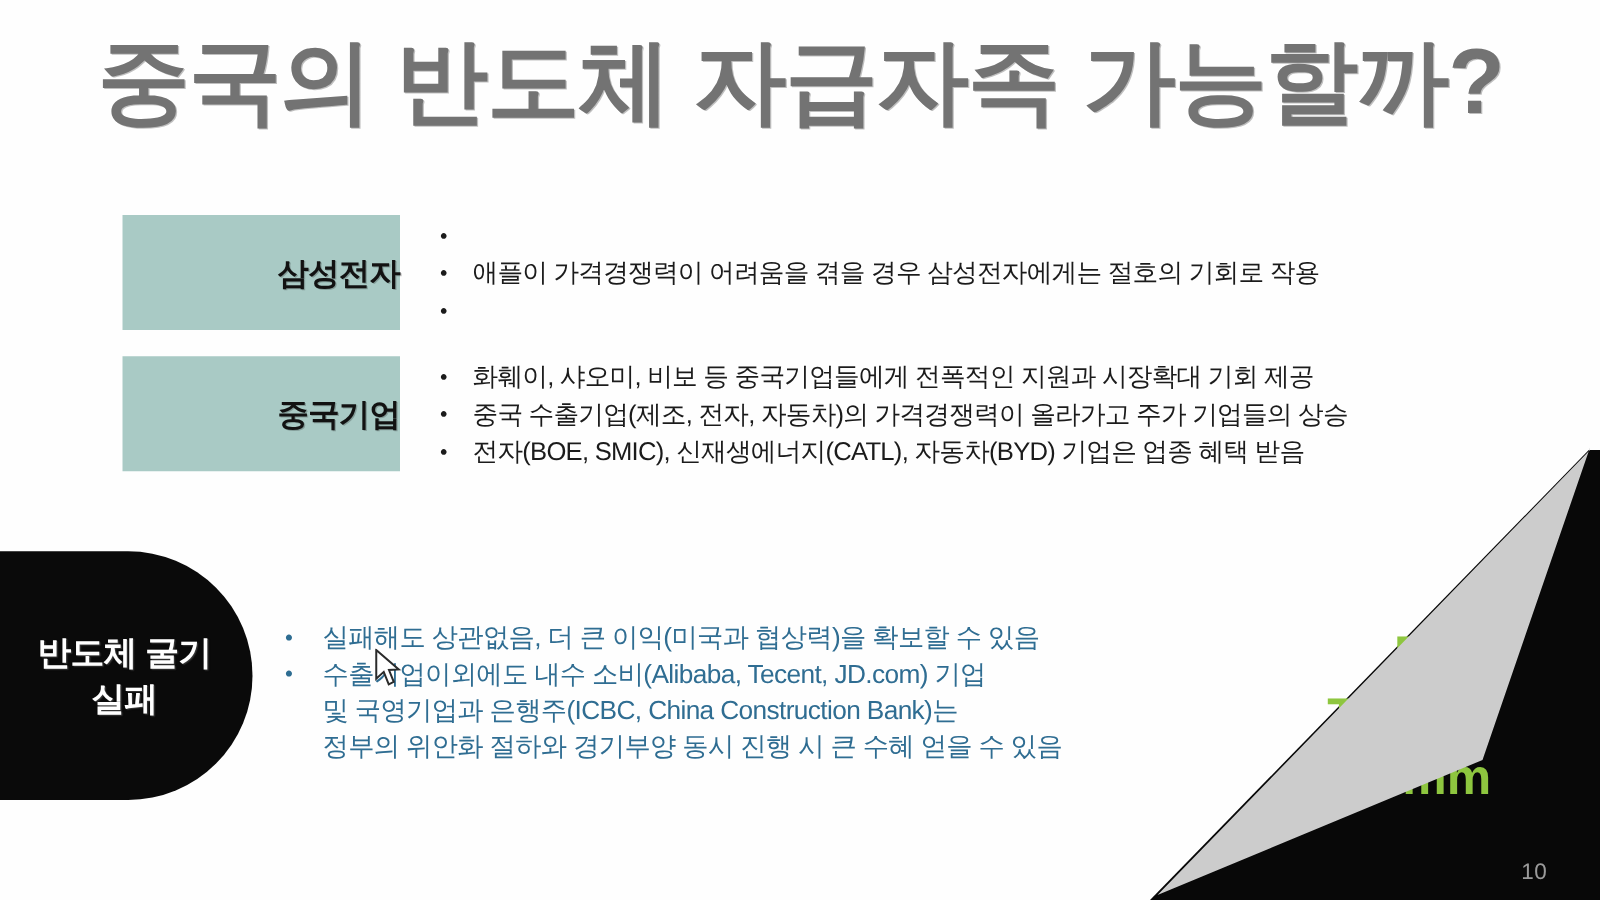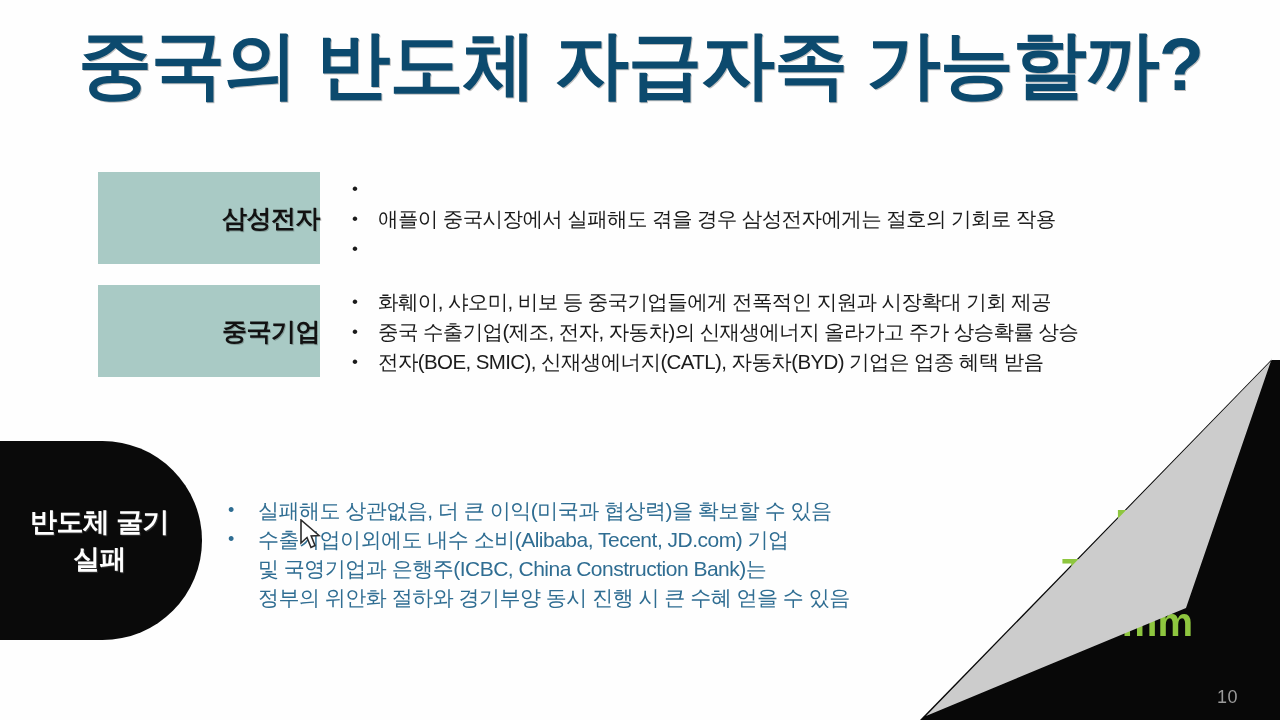--- a/index.html
+++ b/index.html
@@ -17,21 +17,21 @@
   }
 
   
   #slide-title {
     position:absolute;
     left:78px; top:22px;
     width:1130px;
     font-size:74px;
     font-weight:bold;
     letter-spacing:-1px;
-    color:#0c4a6e;
+    color:#737373;
     line-height:1.15;
     white-space:nowrap;
     text-shadow:1px 1px 0 rgba(0,0,0,0.25);
   }
 
   
   .row {
     position:absolute;
     left:0; width:1280px;
     height:auto;
@@ -192,40 +192,40 @@
   <div class="row" id="row-samsung">
     <div class="label-box">
       <span class="label-text">삼성전자</span>
     </div>
     <div class="bullets">
       <div class="bullet-line">
         <span class="dot">•</span>
       </div>
       <div class="bullet-line">
         <span class="dot">•</span>
-        <span>애플이 중국시장에서 실패해도 겪을 경우 삼성전자에게는 절호의 기회로 작용</span>
+        <span>애플이 가격경쟁력이 어려움을 겪을 경우 삼성전자에게는 절호의 기회로 작용</span>
       </div>
       <div class="bullet-line">
         <span class="dot">•</span>
       </div>
     </div>
   </div>
 
   <div class="row" id="row-china">
     <div class="label-box">
       <span class="label-text">중국기업</span>
     </div>
     <div class="bullets">
       <div class="bullet-line">
         <span class="dot">•</span>
         <span>화훼이, 샤오미, 비보 등 중국기업들에게 전폭적인 지원과 시장확대 기회 제공</span>
       </div>
       <div class="bullet-line">
         <span class="dot">•</span>
-        <span>중국 수출기업(제조, 전자, 자동차)의 신재생에너지 올라가고 주가 상승확률 상승</span>
+        <span>중국 수출기업(제조, 전자, 자동차)의 가격경쟁력이 올라가고 주가 기업들의 상승</span>
       </div>
       <div class="bullet-line">
         <span class="dot">•</span>
         <span>전자(BOE, SMIC), 신재생에너지(CATL), 자동차(BYD) 기업은 업종 혜택 받음</span>
       </div>
     </div>
   </div>
 
   <div id="fail-pill">
     <div class="pill-line">반도체 굴기</div>

